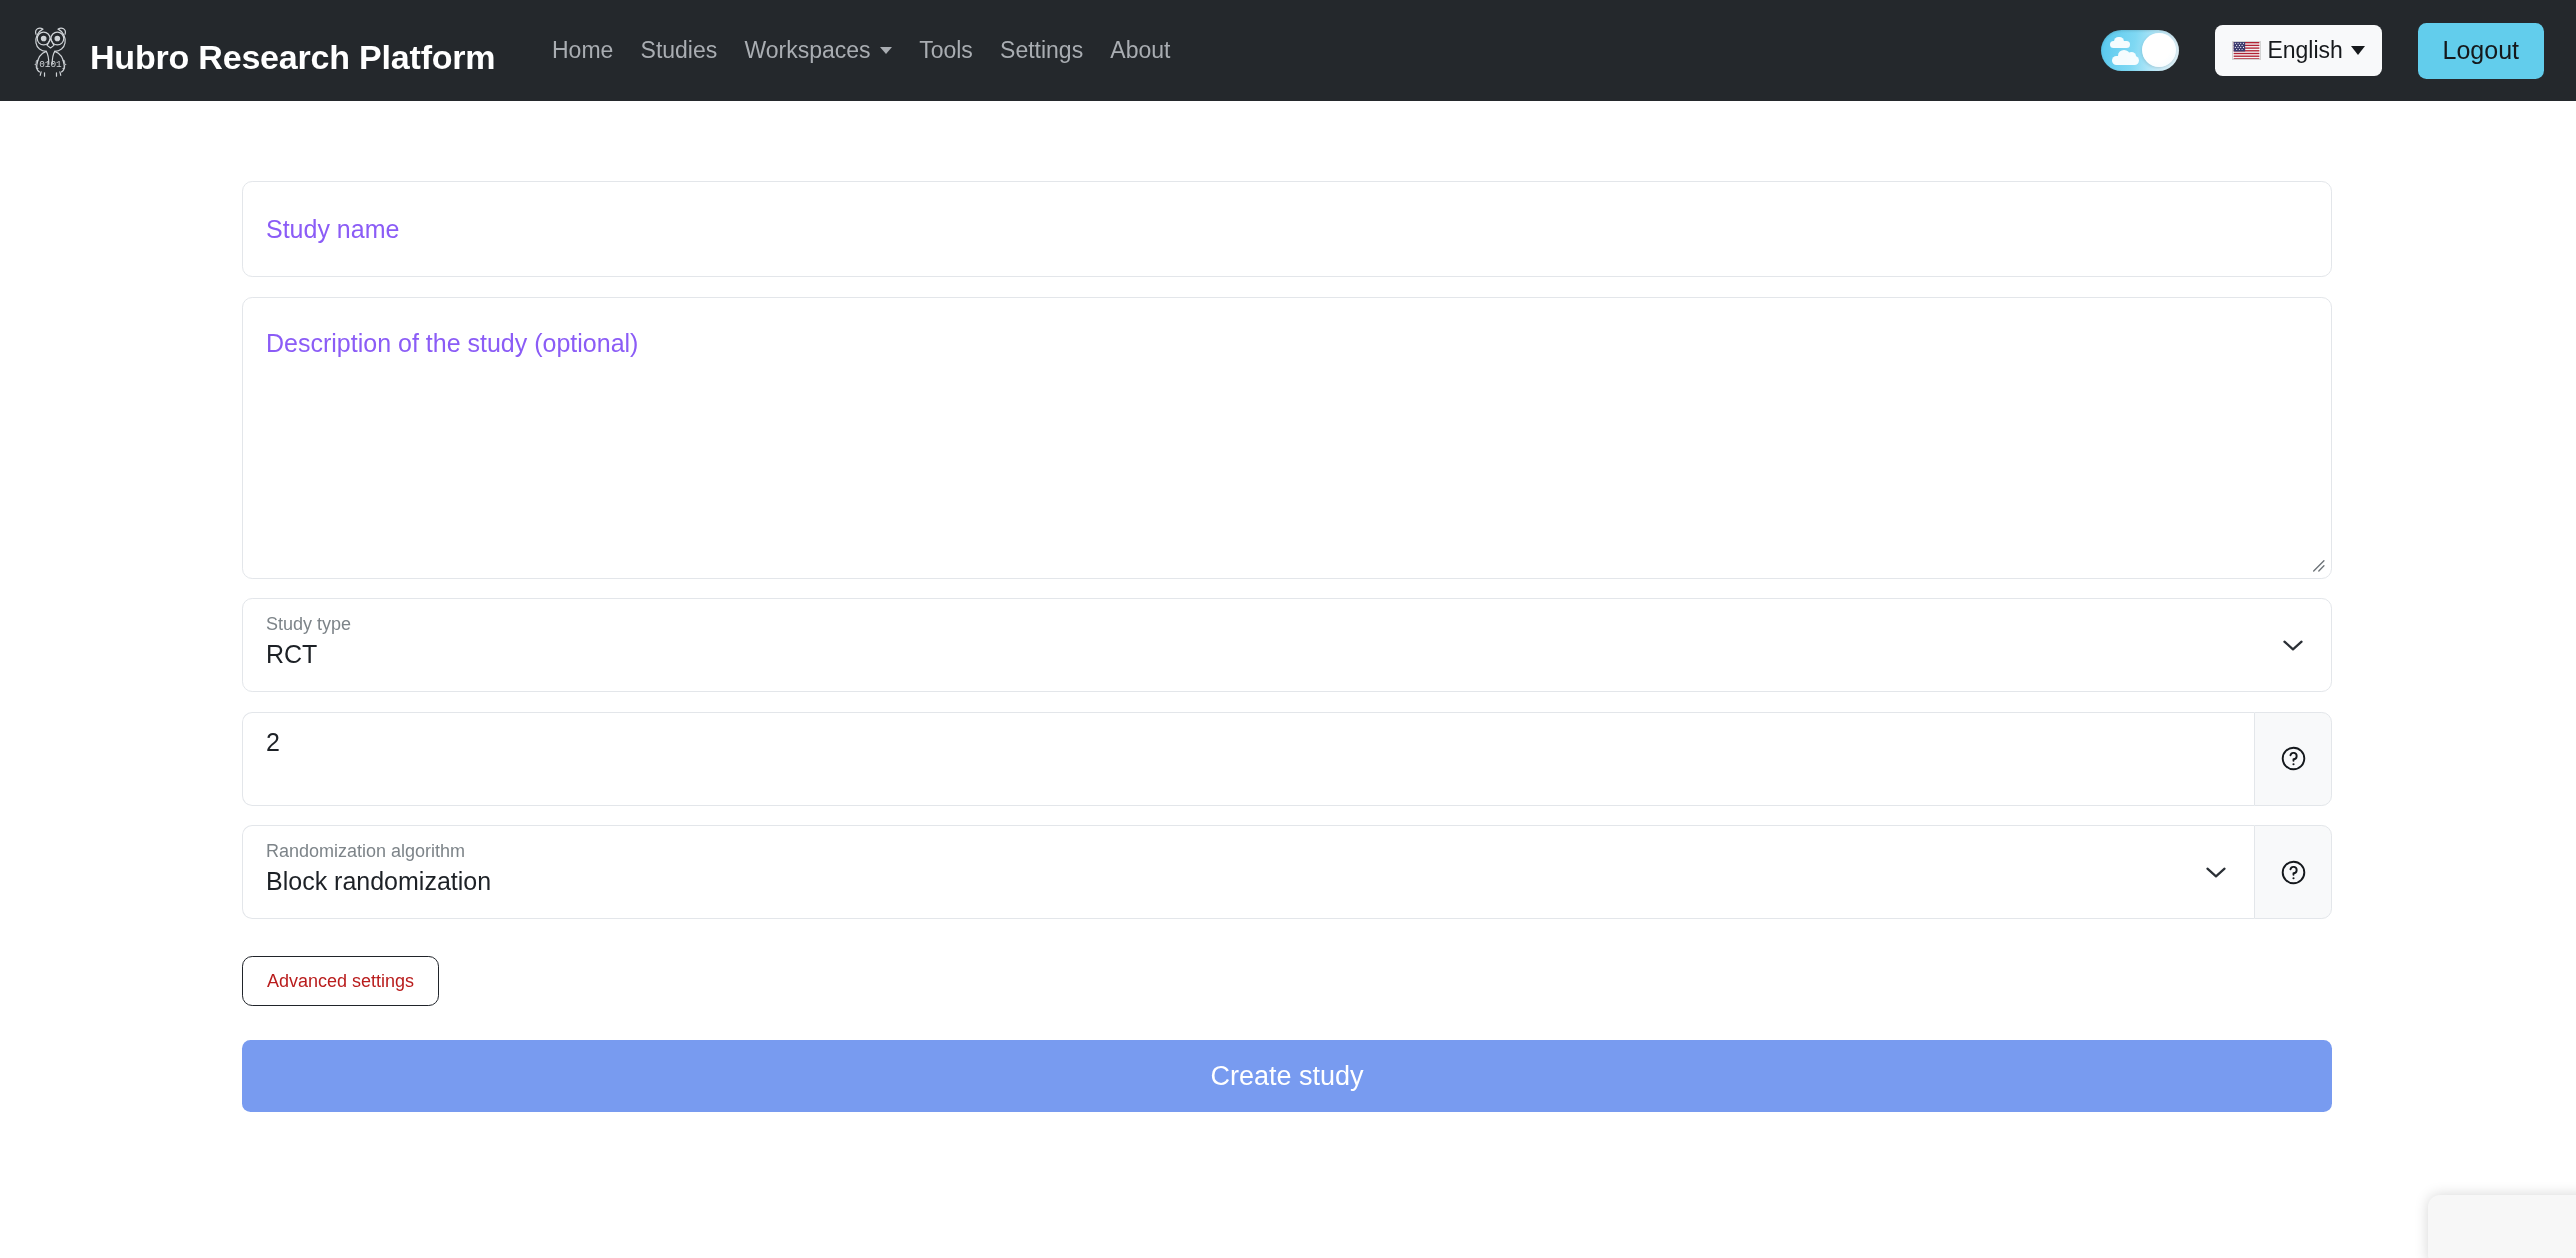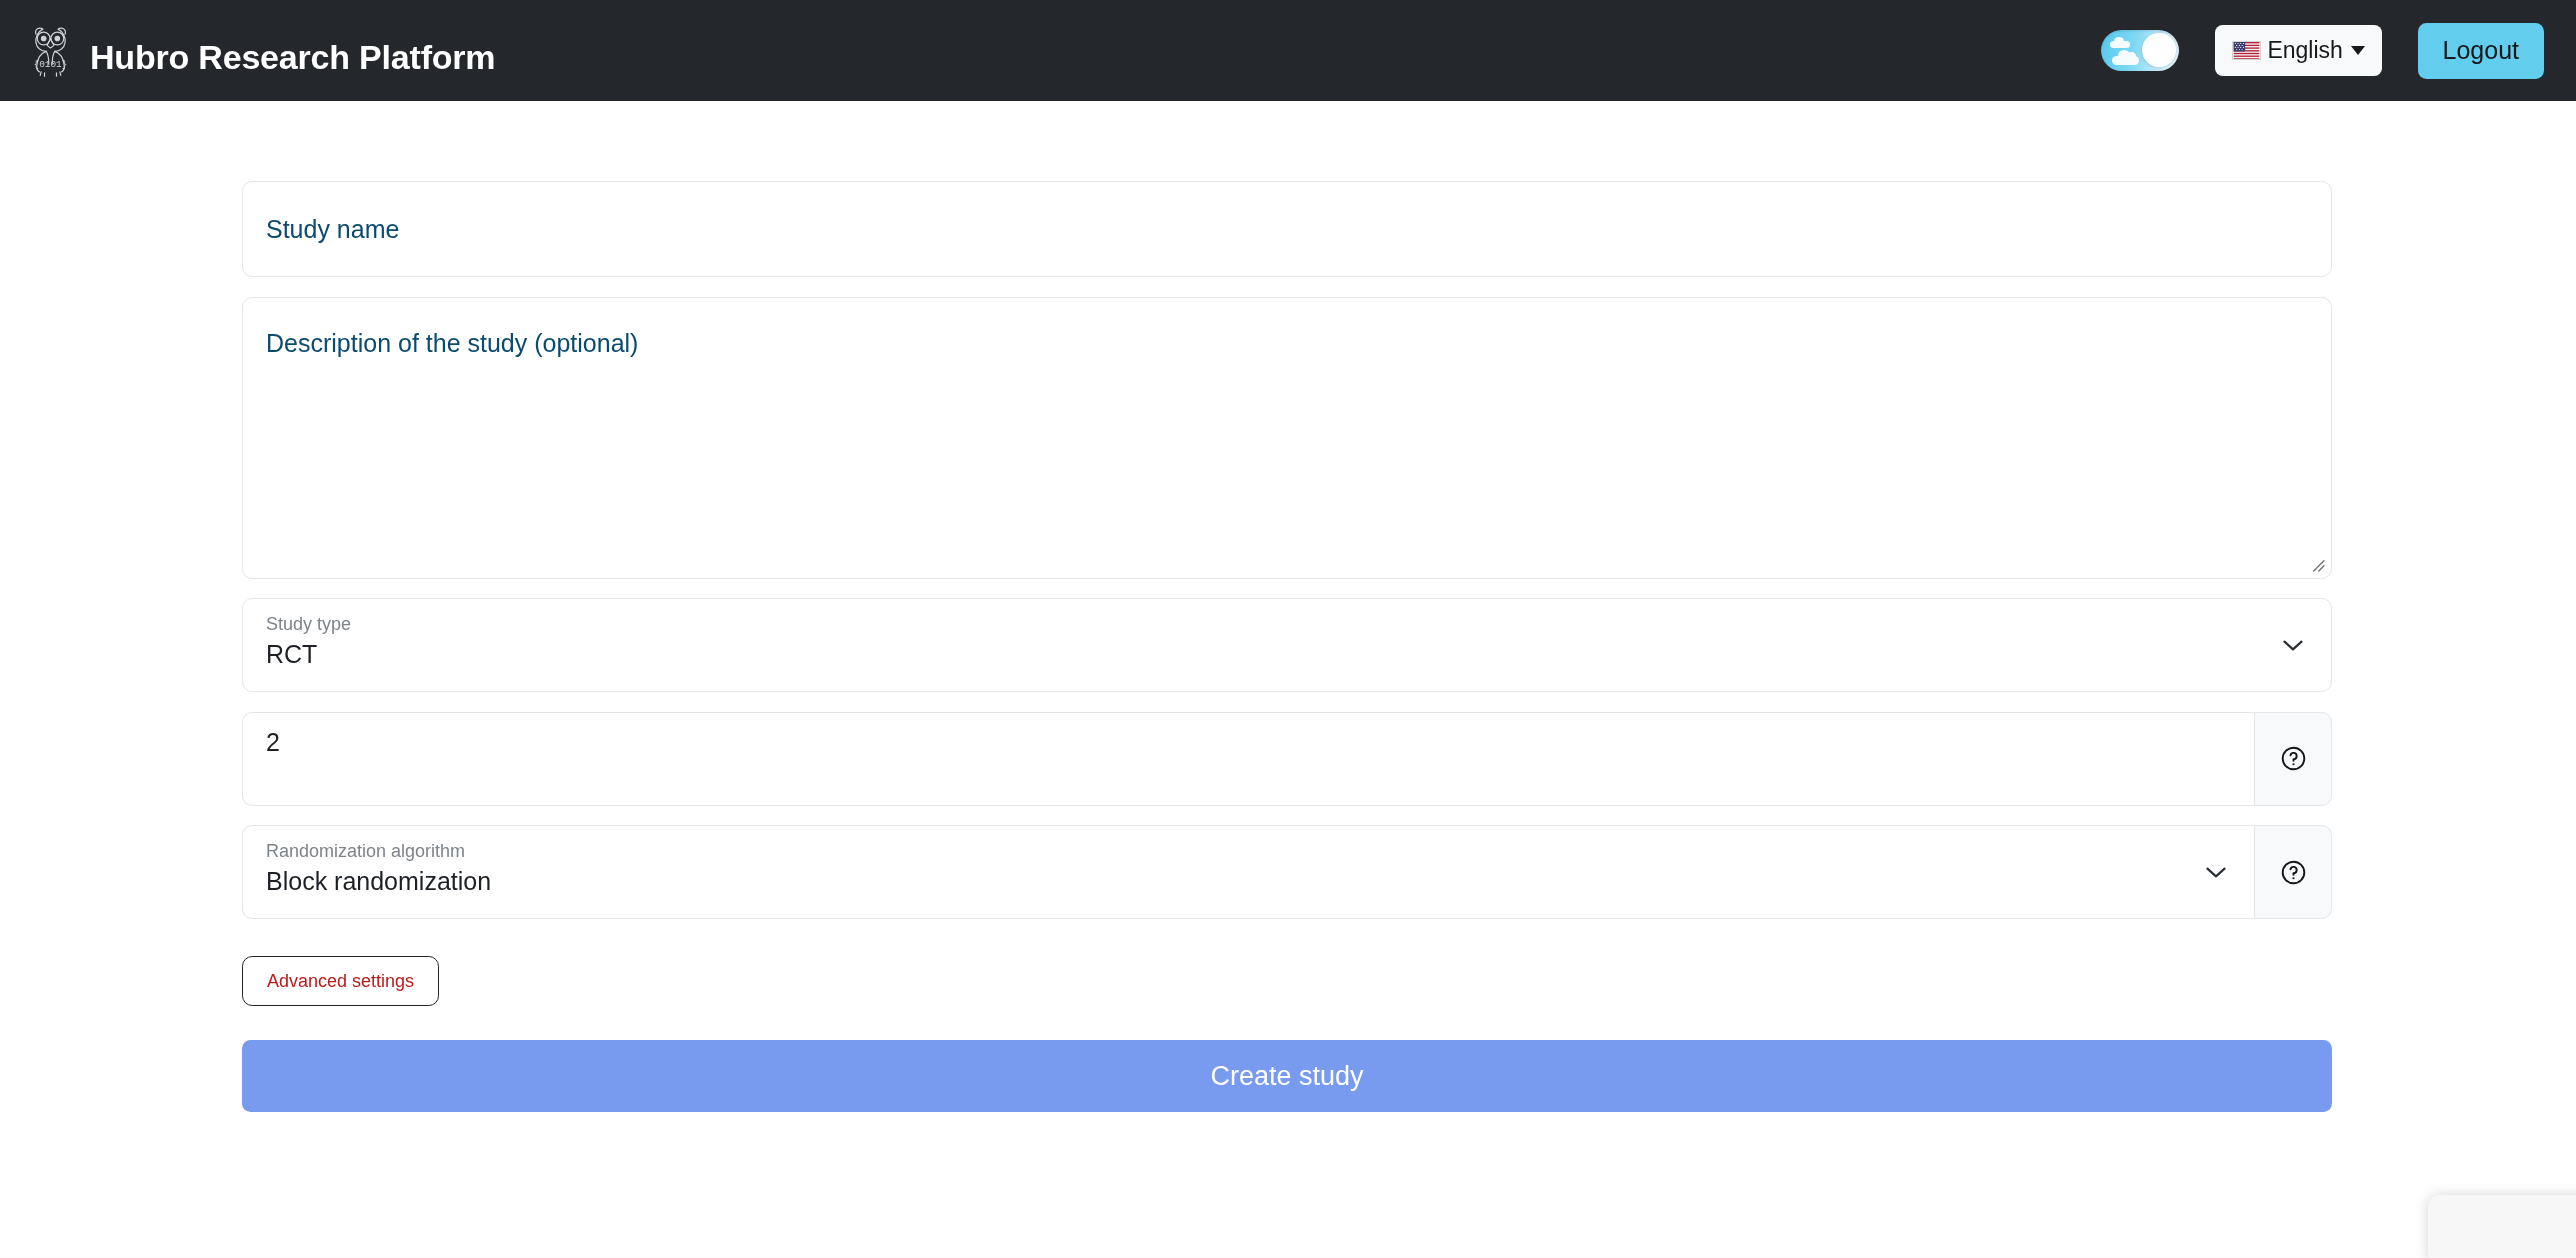--- a/index.html
+++ b/index.html
@@ -162,21 +162,21 @@
   }
 
   .field-name {
     height: 94px;
     display: flex;
     align-items: center;
     padding: 0 23px;
   }
   .placeholder-text {
     font-size: 25px;
-    color: #0c4a6e;
+    color: #8b5cf6;
   }
 
   .field-desc {
     height: 280px;
     padding: 31px 23px 0 23px;
     position: relative;
   }
   .resize-grip {
     position: absolute;
     right: 4.3px; bottom: 4.3px;
@@ -308,20 +308,41 @@
         <text x="25" y="50" font-size="11" fill="#cfd3d7" stroke="none" text-anchor="middle" font-family="'Liberation Mono', monospace">{0101}</text>
         <path d="M14 56 L13 60"></path>
         <path d="M18 57 L18 61"></path>
         <path d="M32 57 L32 61"></path>
         <path d="M36 56 L37 60"></path>
       </svg>
     </span>
     <span class="brand-title">Hubro Research Platform</span>
   </div>
 
+  <nav class="nav-links">
+    <span class="nav-link">
+      <span>Home</span>
+    </span>
+    <span class="nav-link">
+      <span>Studies</span>
+    </span>
+    <span class="nav-link">
+      <span>Workspaces</span>
+      <i class="caret"></i>
+    </span>
+    <span class="nav-link">
+      <span>Tools</span>
+    </span>
+    <span class="nav-link">
+      <span>Settings</span>
+    </span>
+    <span class="nav-link">
+      <span>About</span>
+    </span>
+  </nav>
 
   <div class="nav-right">
 
     <div class="theme-toggle">
       <span class="cloud cloud-a"></span>
       <span class="cloud cloud-b"></span>
       <span class="tg-knob"></span>
     </div>
 
     <button class="lang-btn">

